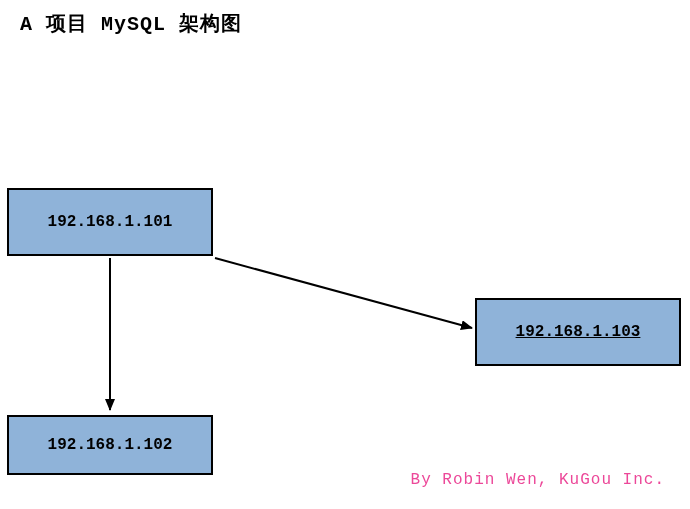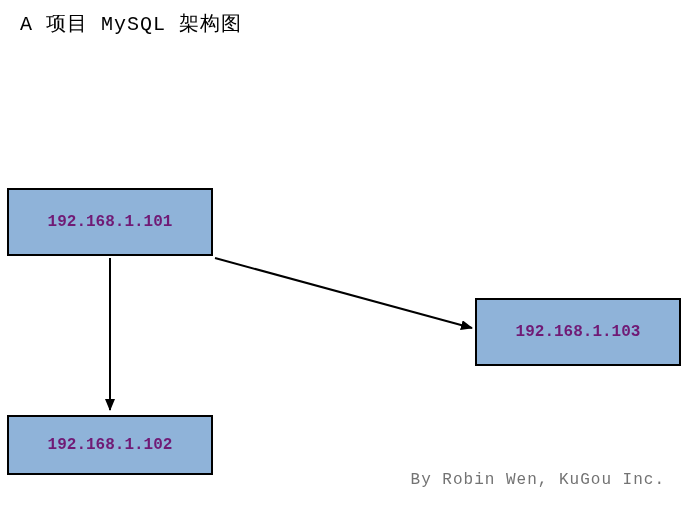--- a/index.html
+++ b/index.html
@@ -12,60 +12,61 @@
       height: 509px;
       position: relative;
       background: #ffffff;
       font-family: "Courier New", Courier, monospace;
     }
     .title {
       position: absolute;
       top: 10px;
       left: 20px;
       font-size: 20px;
-      font-weight: normal;
+      font-weight: bold;
       color: #000;
       letter-spacing: 1px;
     }
     .node {
       position: absolute;
       background: #8fb3d9;
       border: 2px solid #000;
       display: flex;
       align-items: center;
       justify-content: center;
       font-size: 16px;
       font-weight: bold;
-      color: #701a75;
+      color: #000000;
       font-family: "Courier New", Courier, monospace;
     }
     .node-1 {
       left: 7px;
       top: 188px;
       width: 206px;
       height: 68px;
     }
     .node-2 {
       left: 7px;
       top: 415px;
       width: 206px;
       height: 60px;
     }
     .node-3 {
       left: 475px;
       top: 298px;
       width: 206px;
       height: 68px;
+      text-decoration: underline;
     }
     .credit {
       position: absolute;
       right: 25px;
       bottom: 20px;
       font-size: 16px;
-      color: #737373;
+      color: #ec4899;
       font-family: "Courier New", Courier, monospace;
       letter-spacing: 1px;
     }
     .svg-overlay {
       position: absolute;
       top: 0;
       left: 0;
       width: 690px;
       height: 509px;
       pointer-events: none;

